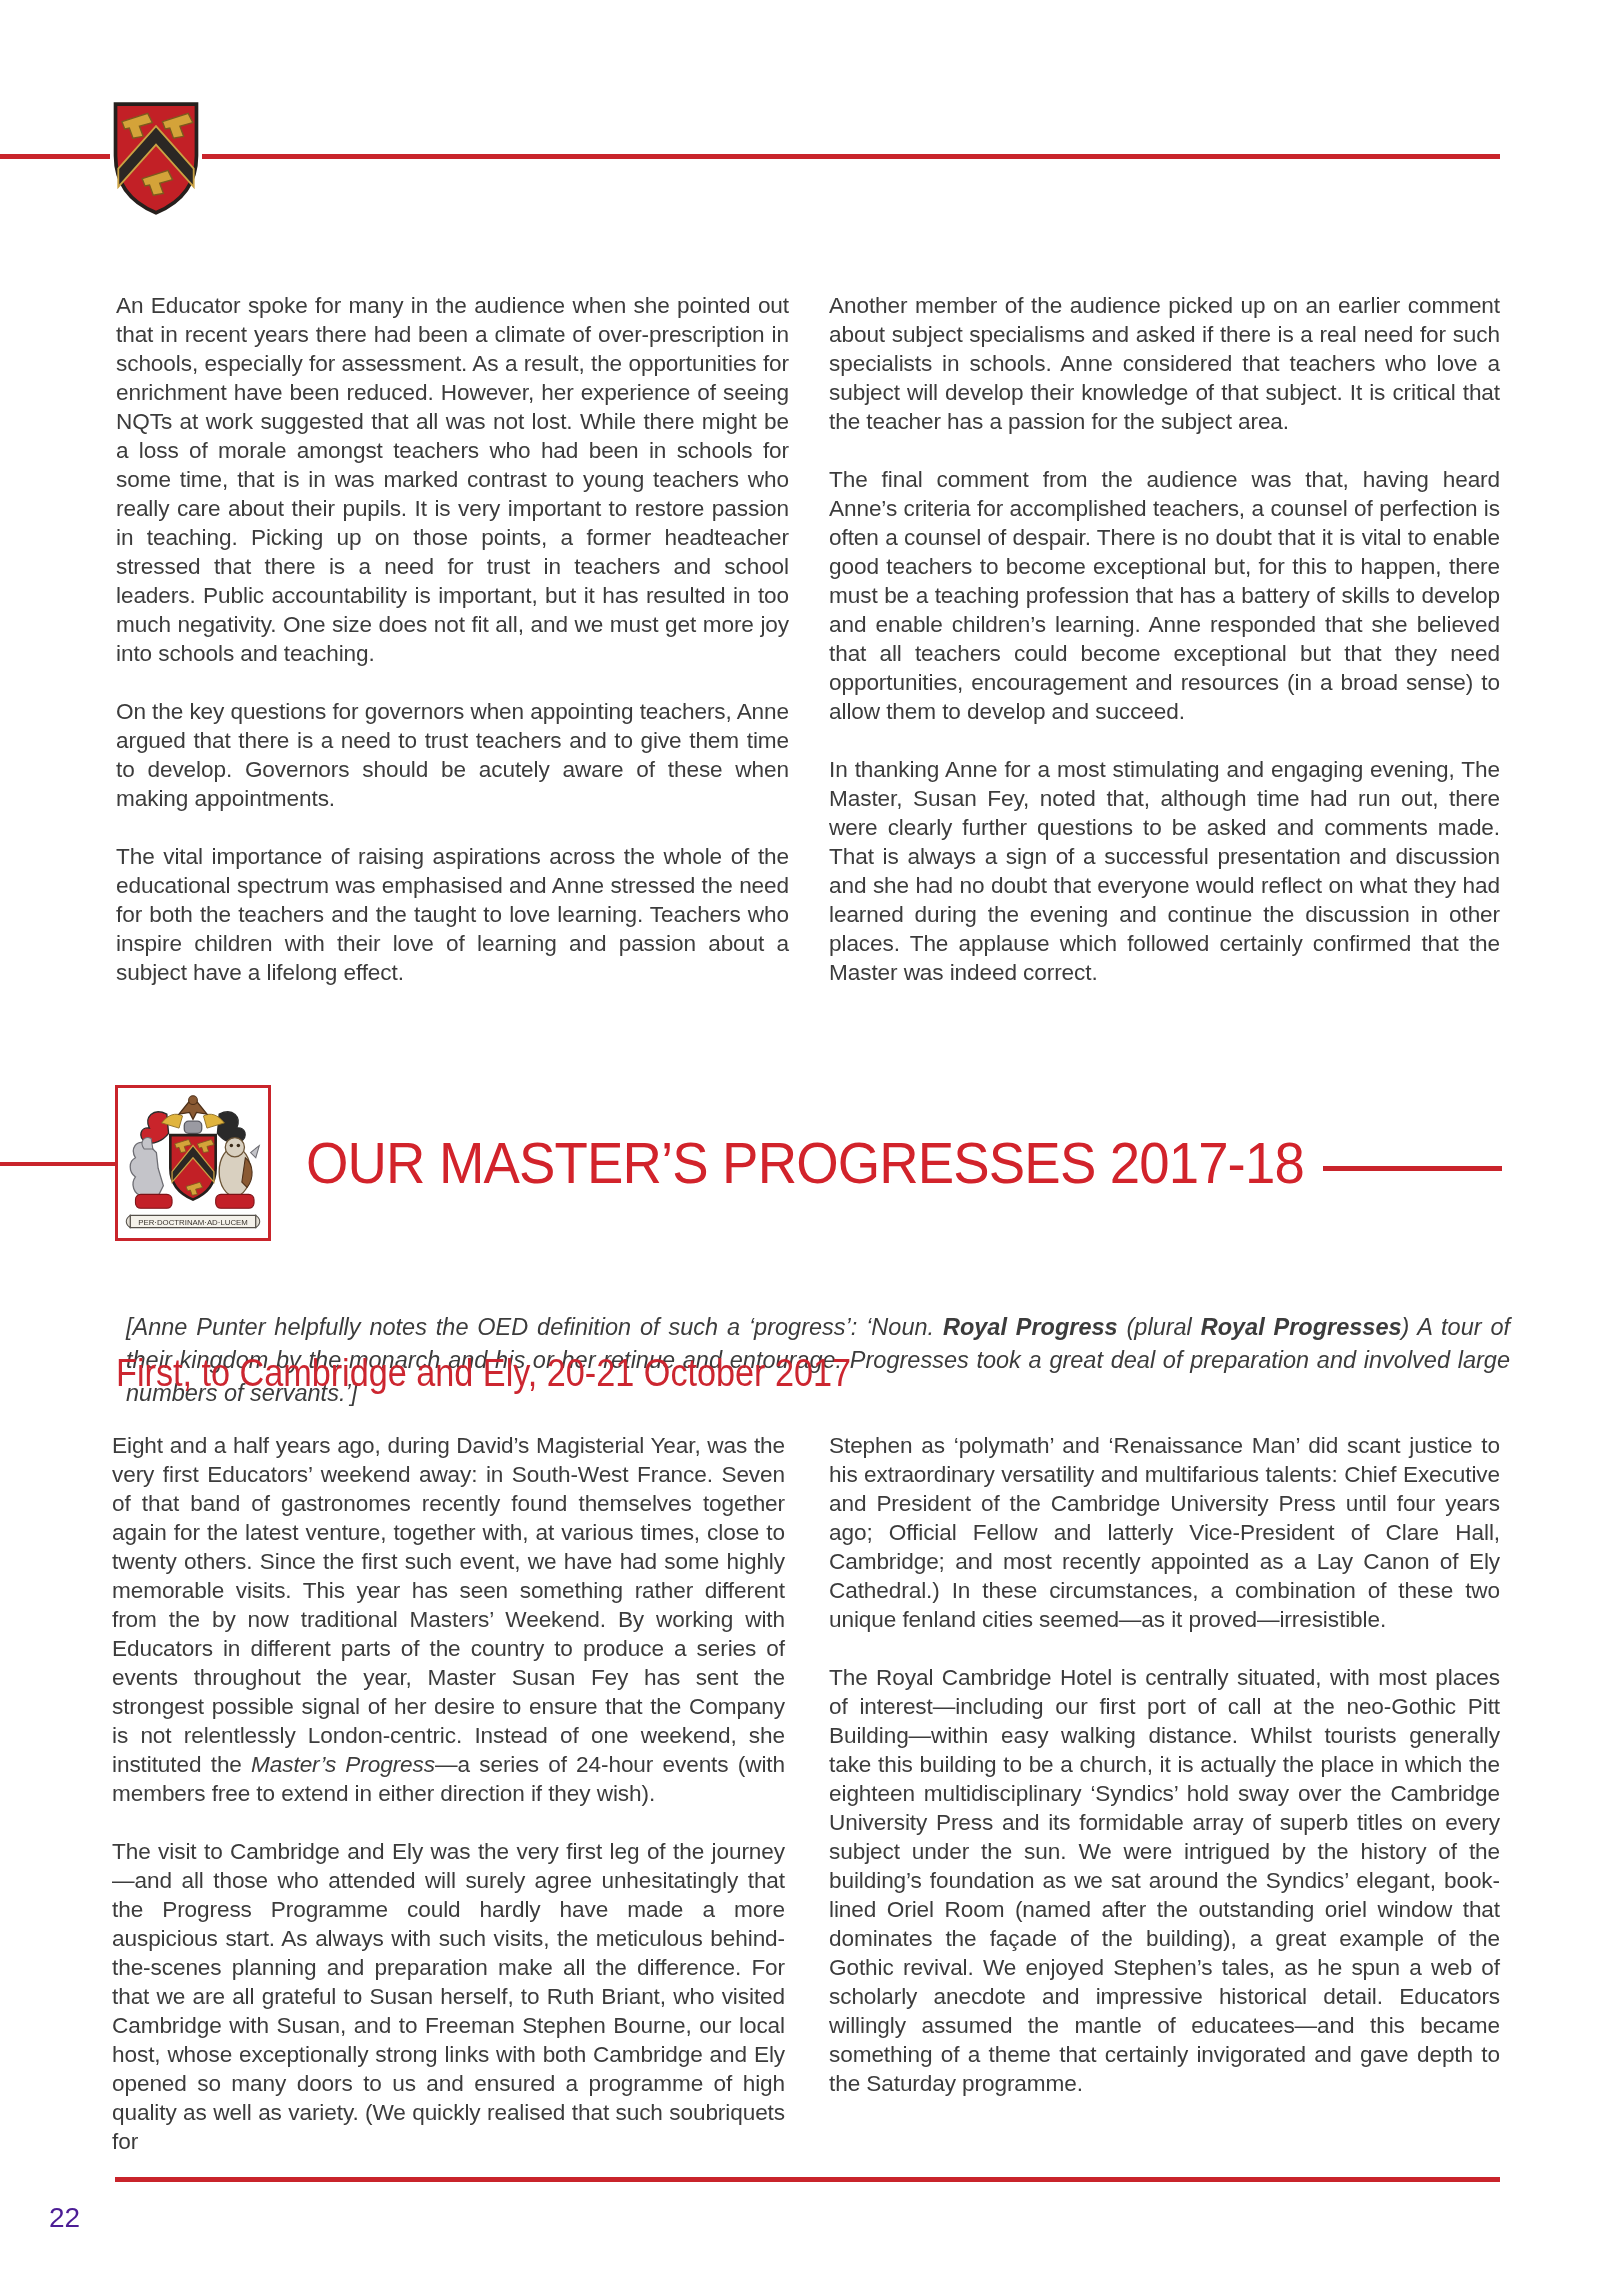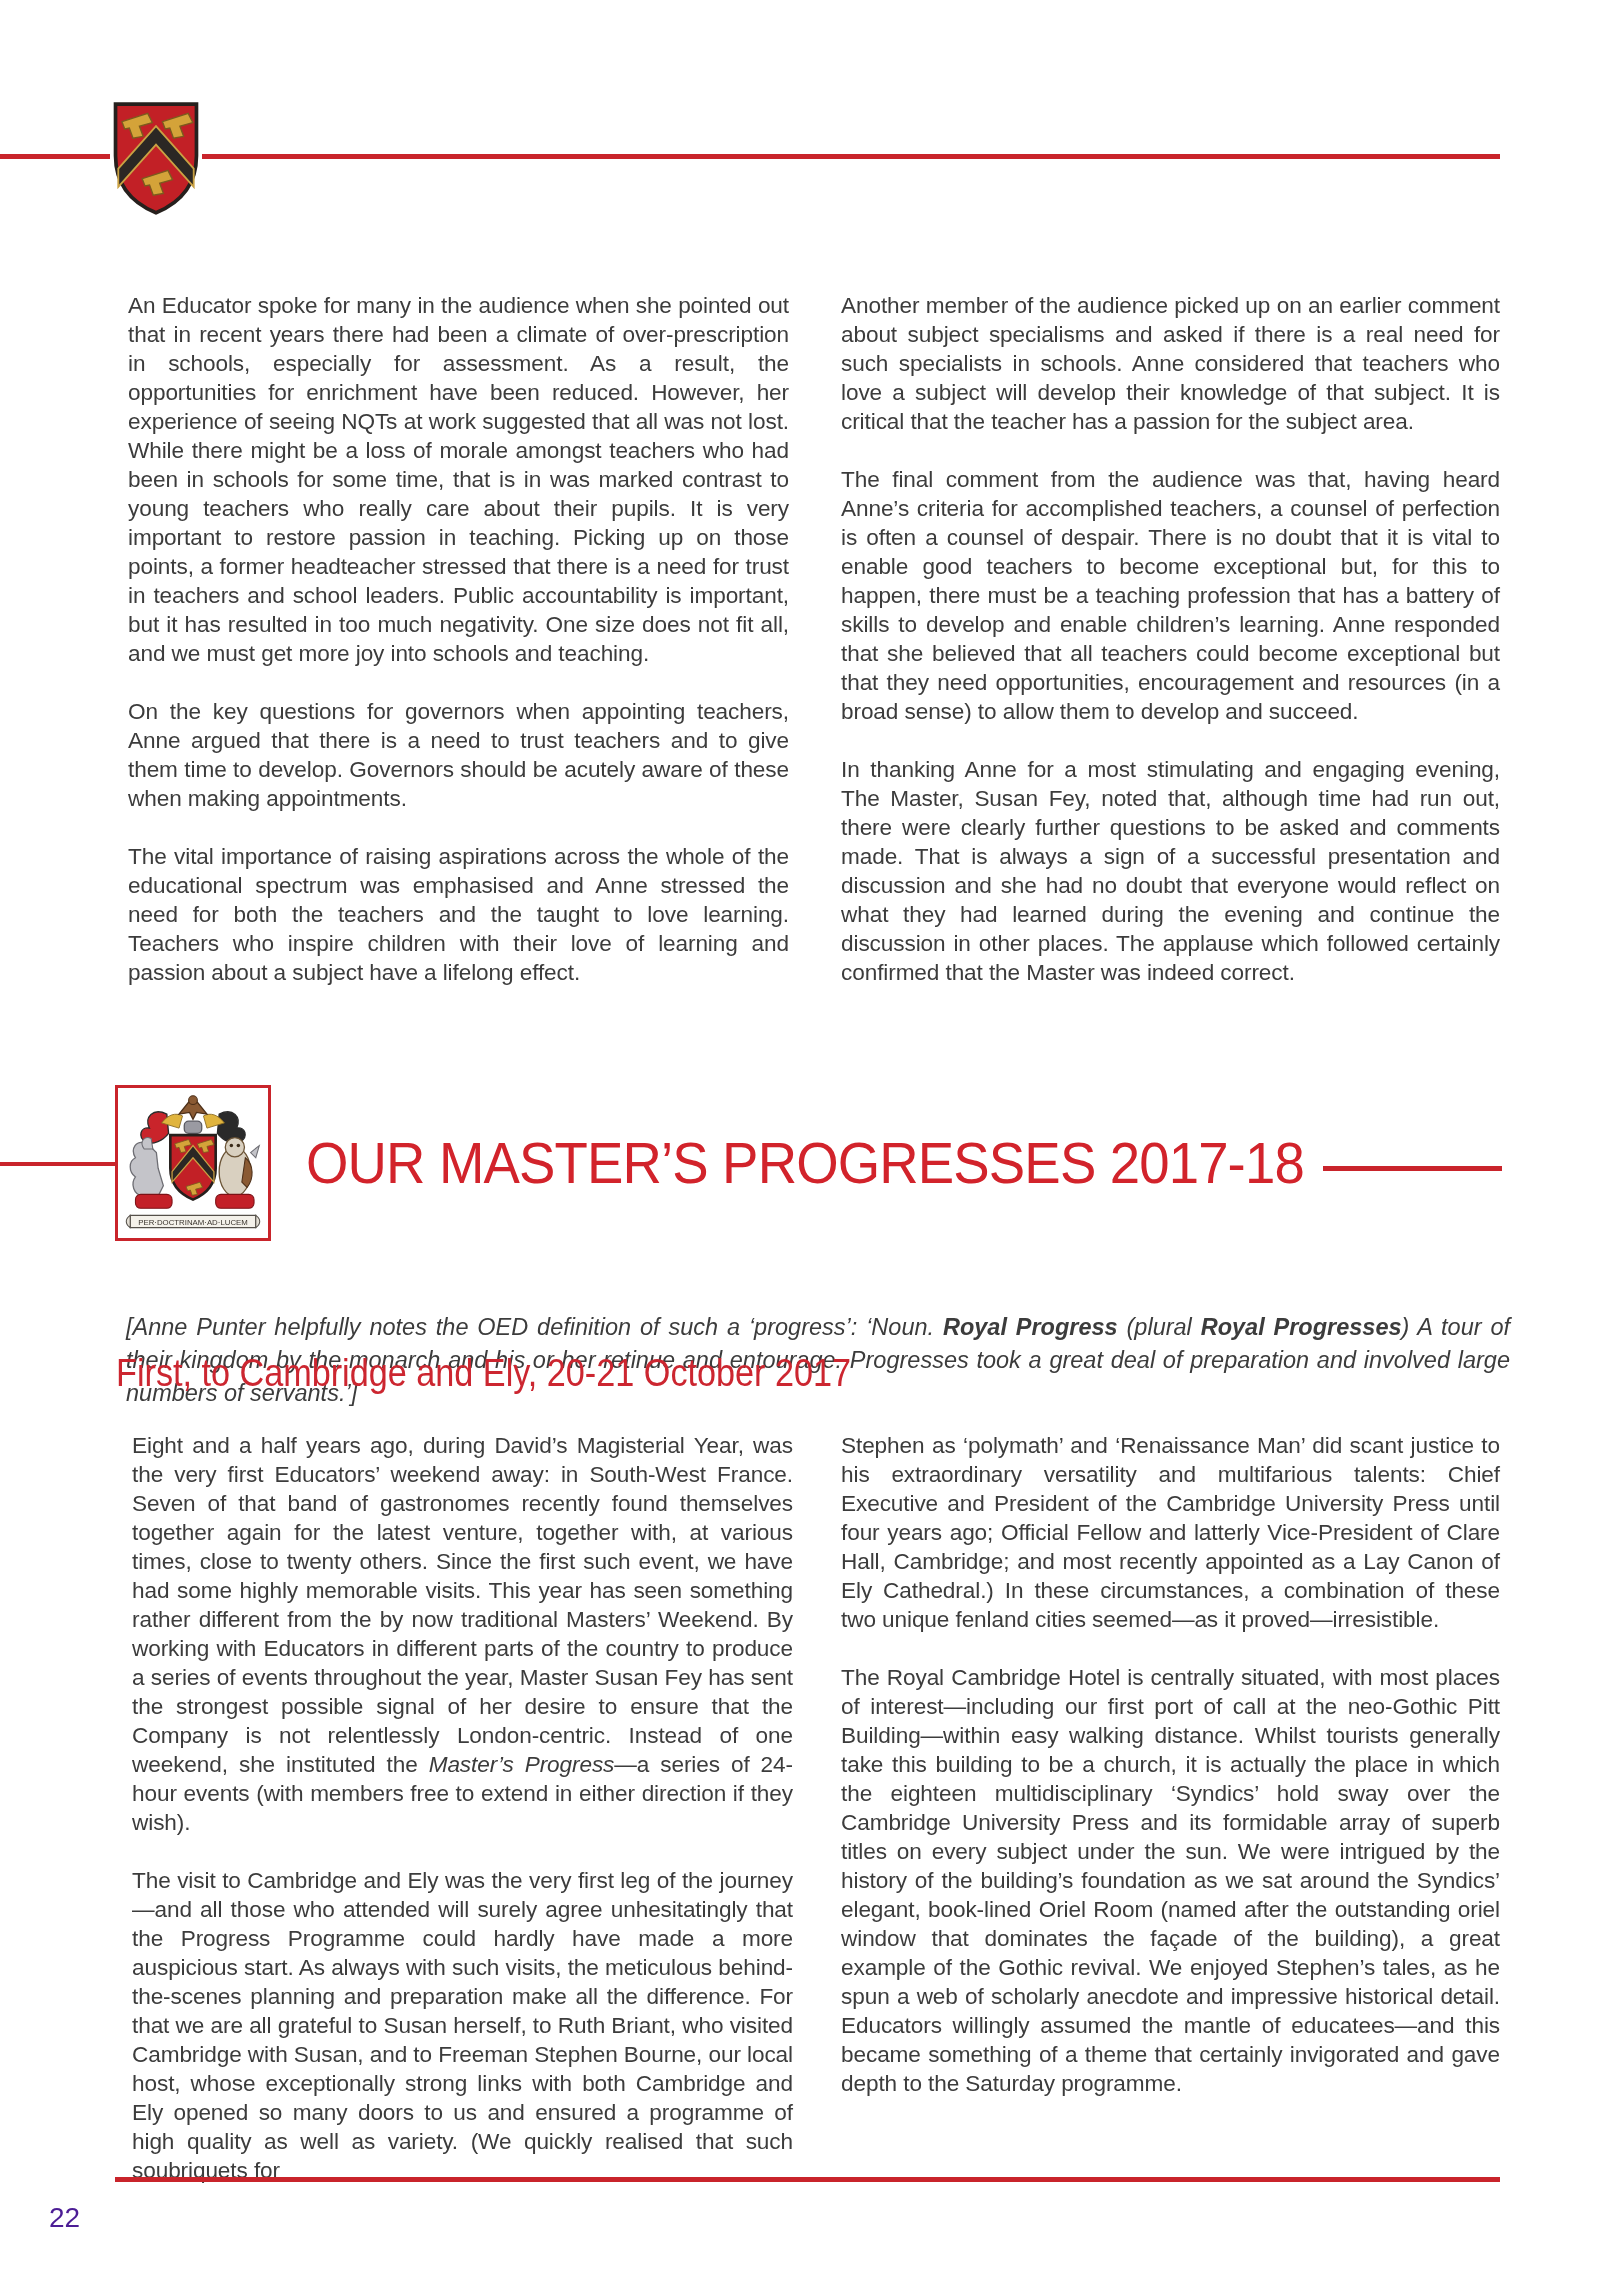--- a/index.html
+++ b/index.html
@@ -9,40 +9,40 @@
   .top-rule{left:0;top:154px;width:1500px;height:4.5px;}
   .mid-rule-left{left:0;top:1162px;width:115px;height:3.6px;}
   .mid-rule-right{left:1323px;top:1166px;width:179px;height:4.5px;}
   .bottom-rule{left:115px;top:2177px;width:1385px;height:4.5px;}
 
   .top-crest{position:absolute;left:110px;top:98px;width:92px;height:119px;background:#fff;z-index:2;}
   .top-crest svg{display:block;width:100%;height:100%;}
 
   .article{position:absolute;}
   .col{position:absolute;top:0;text-align:justify;font-size:22.6px;line-height:29px;letter-spacing:-0.1px;}
-  .col p{margin:0 0 29px 12px;}
+  .col p{margin:0 0 29px 0;}
   #a1{left:0;top:291px;width:1616px;height:796px;}
   #a1 .col-left{left:116px;width:673px;}
   #a1 .col-right{left:829px;width:671px;}
   .byline{font-style:italic;text-align:right;margin-top:3.6px !important;}
 
   .arms-box{position:absolute;left:115px;top:1085px;width:156px;height:156px;border:3.6px solid #c9242b;
             background:#0ea5e9;box-sizing:border-box;z-index:2;}
   .arms-box svg{display:block;width:100%;height:100%;}
   .section-title{position:absolute;left:306px;top:1127px;margin:0;font-size:58px;line-height:71px;
                  font-weight:400;letter-spacing:-0.9px;color:#d2232b;white-space:nowrap;
                  transform:scaleX(0.94);transform-origin:left center;}
   .note{position:absolute;left:116px;top:1301px;width:1384px;margin:10px;font-style:italic;
         font-size:23.5px;line-height:33px;text-align:justify;color:#3c3c3c;}
   .note b{font-weight:700;}
   .subheading{position:absolute;left:116px;top:1350px;margin:0;font-size:38px;line-height:47px;
               font-weight:400;color:#cc2630;white-space:nowrap;transform:scaleX(0.9);
               transform-origin:left center;}
   #a2{left:0;top:1431px;width:1616px;height:742px;}
-  #a2 .col-left{left:120px;width:673px;}
+  #a2 .col-left{left:112px;width:673px;}
   #a2 .col-right{left:829px;width:671px;}
 
   .page-number{position:absolute;left:49px;top:2202px;font-size:28px;color:#4c1d95;}
   i{font-style:italic;}
 </style>
 </head>
 <body>
 
 <div class="page">
 

